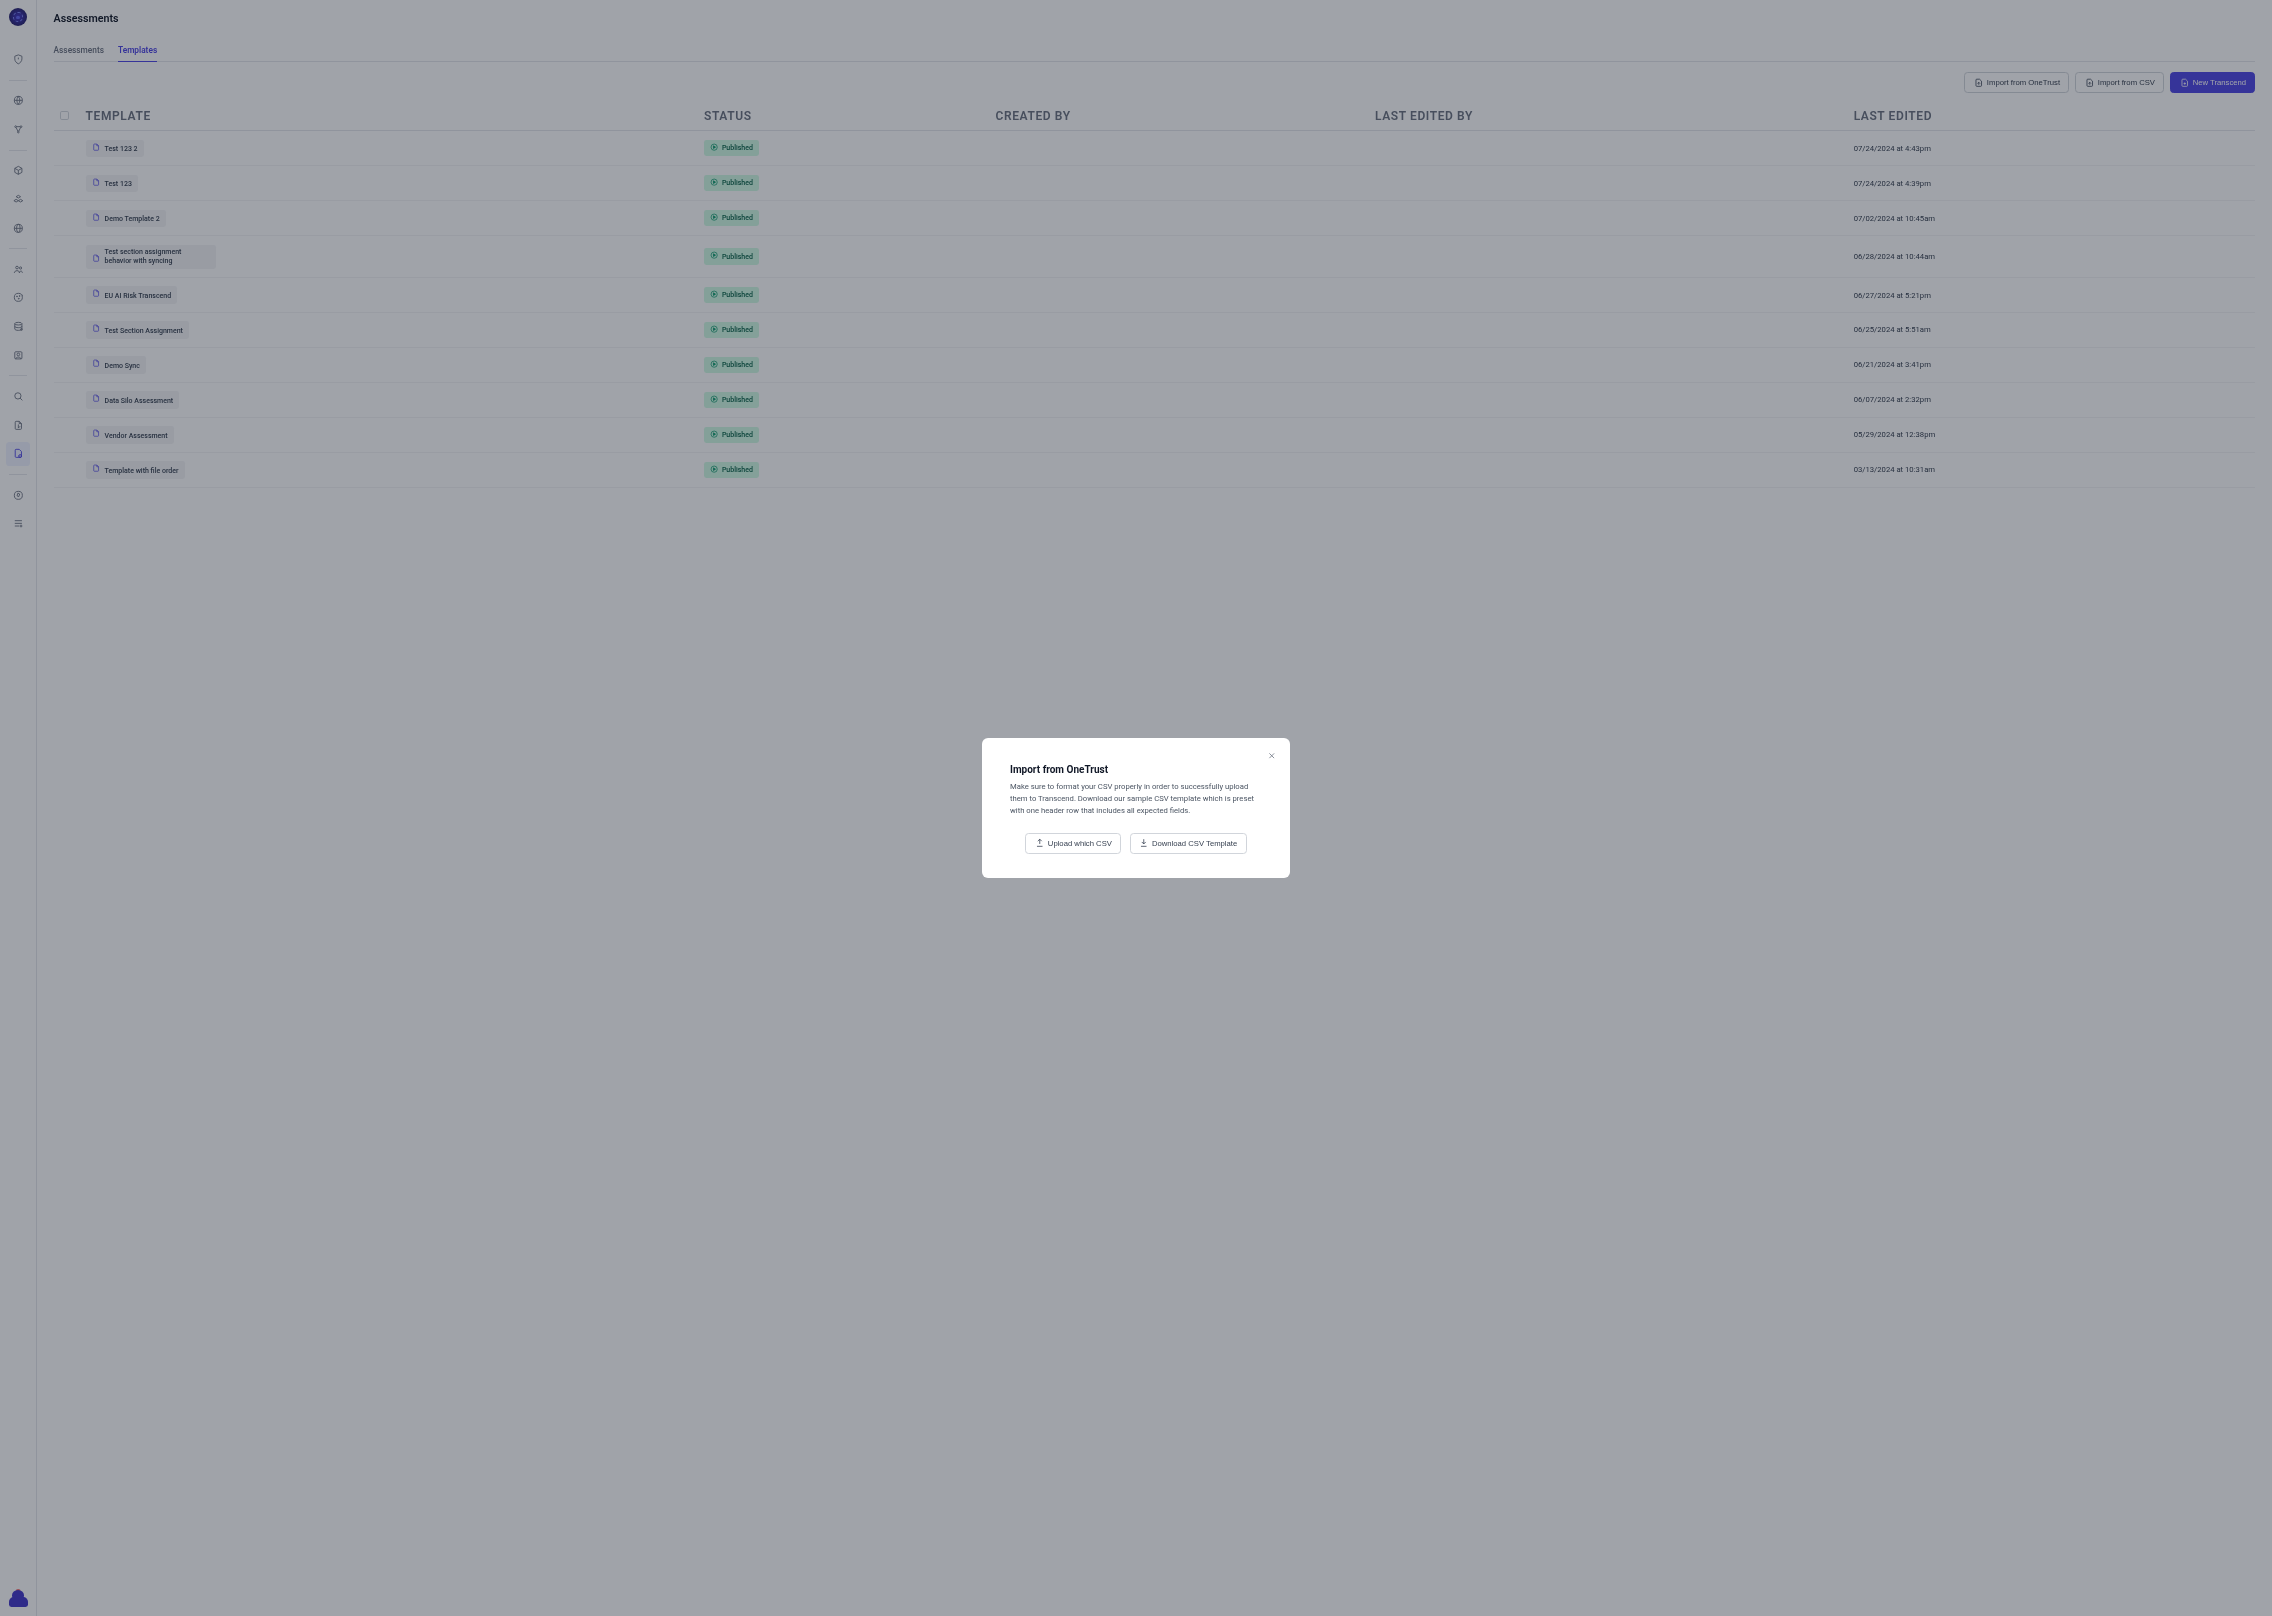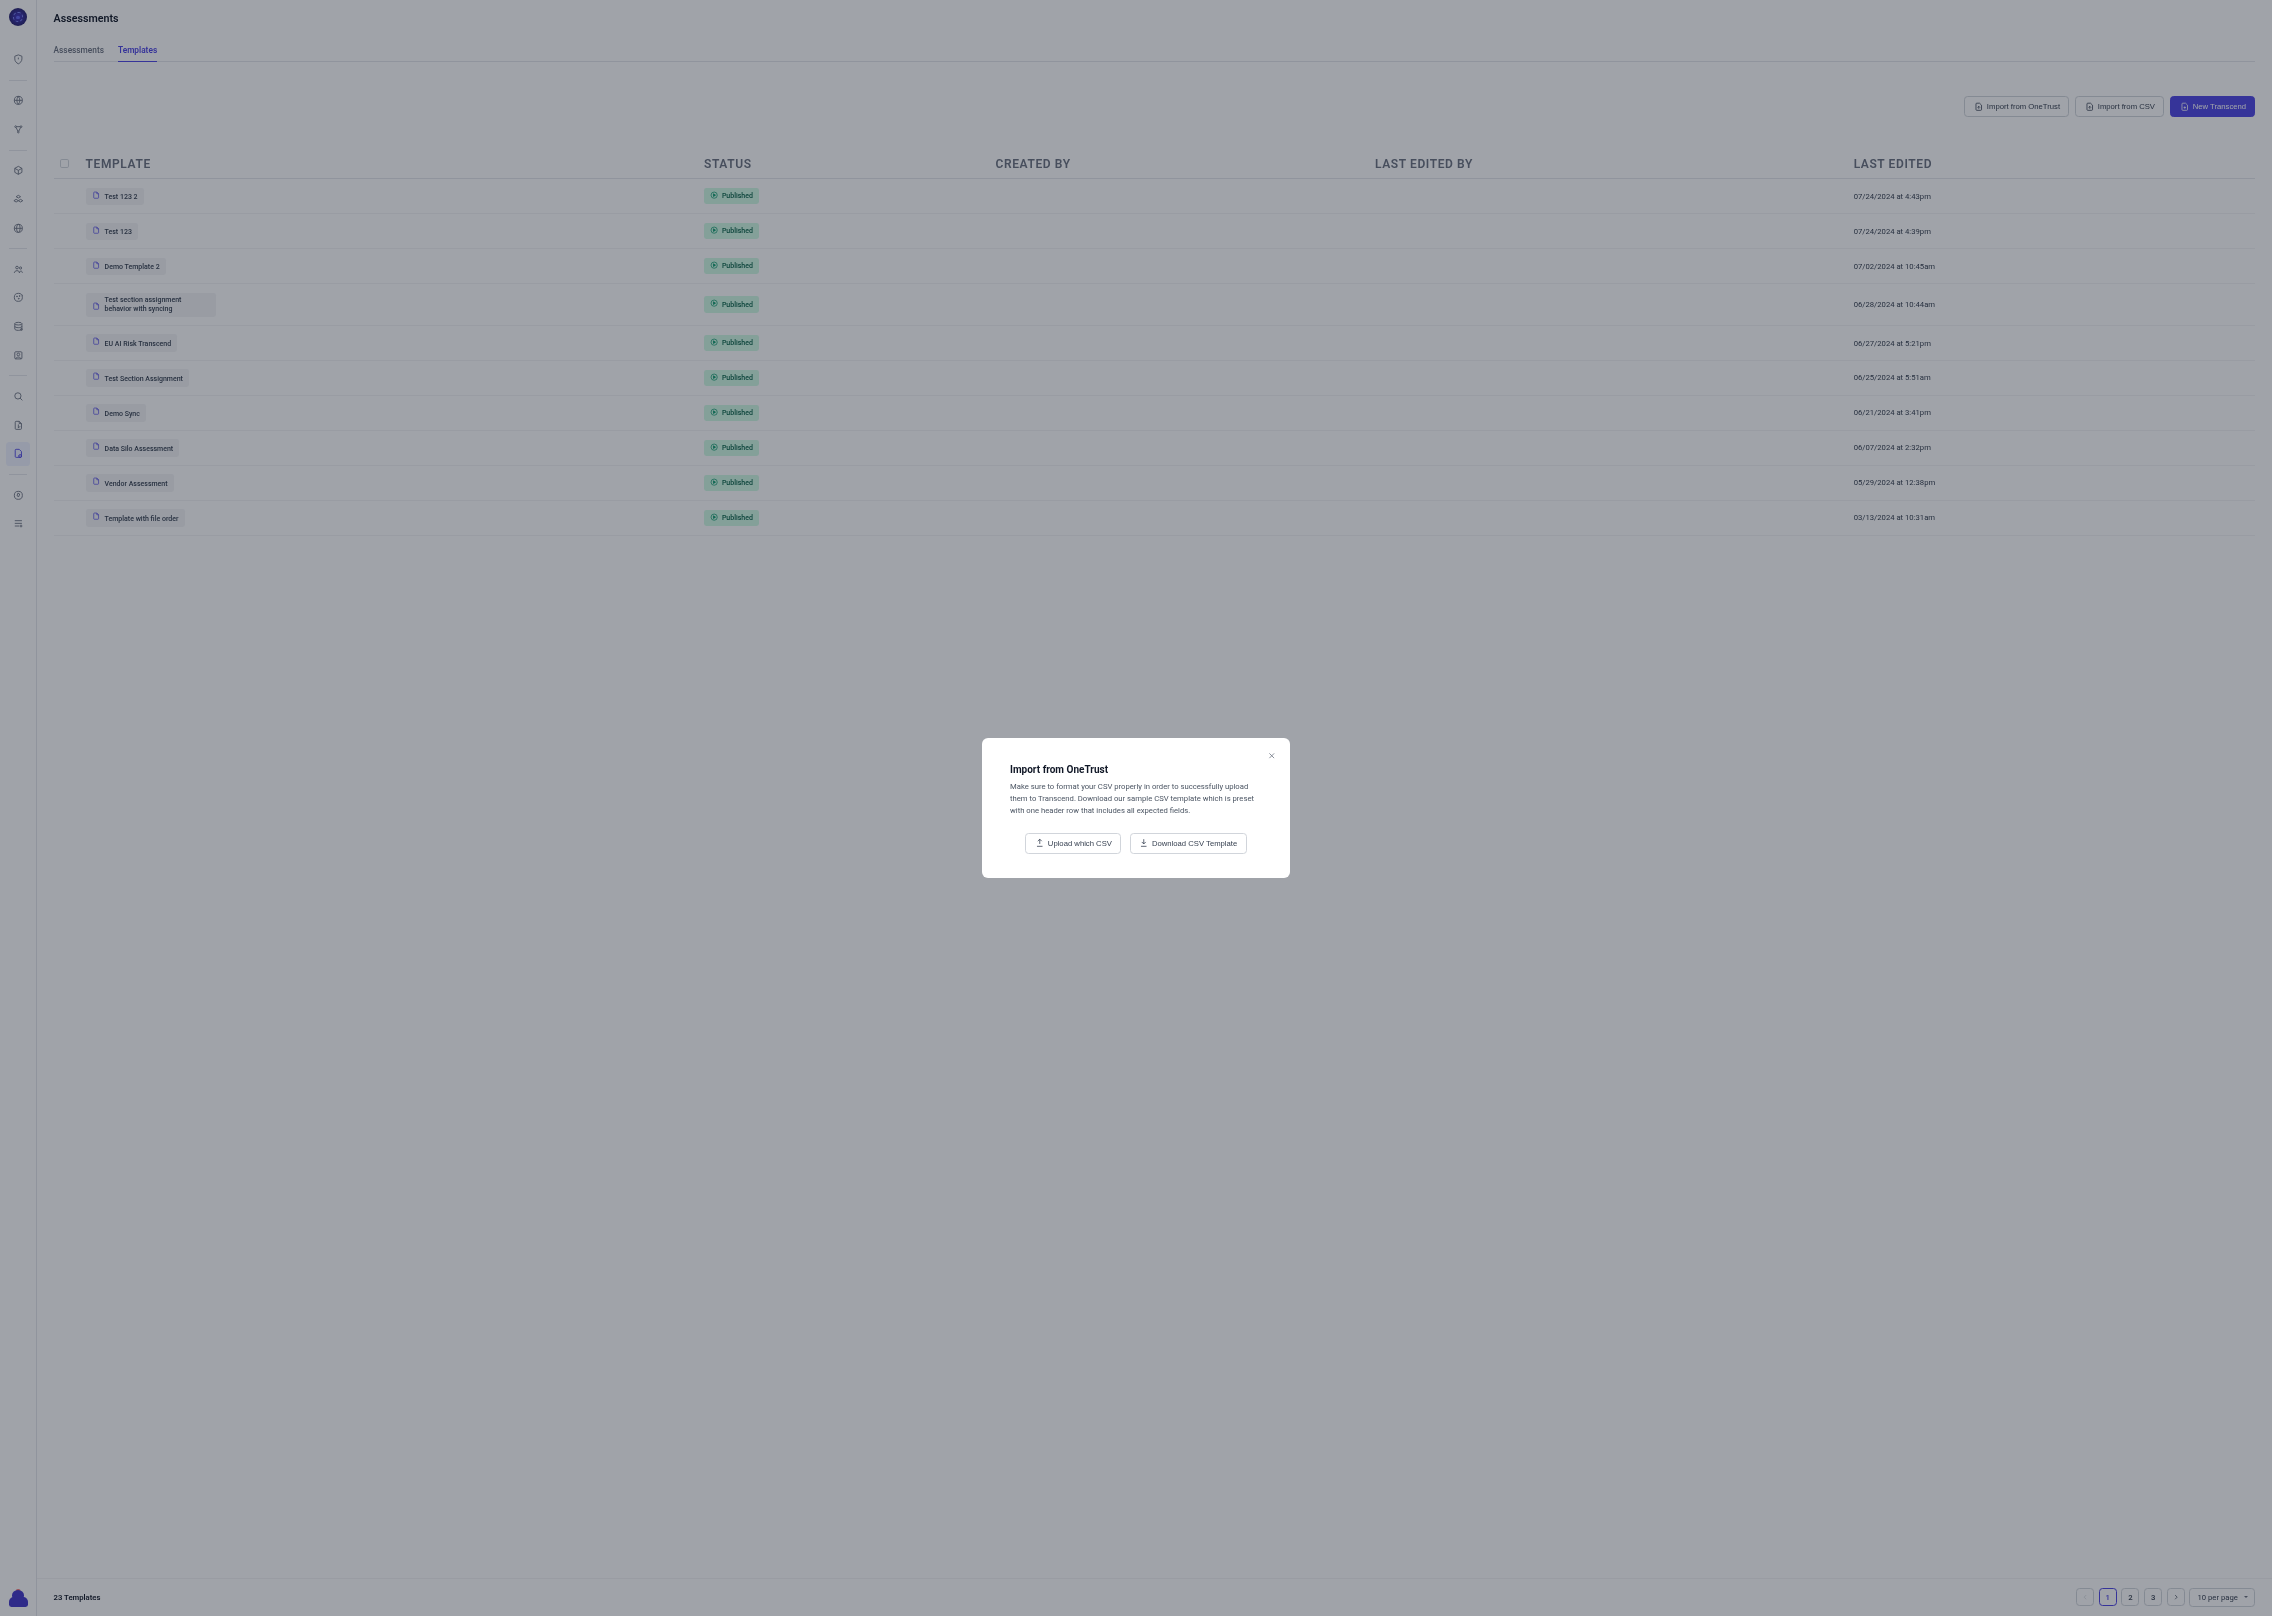--- a/index.html
+++ b/index.html
@@ -81,21 +81,21 @@
     .mascot-light {
       position: absolute;
       top: -1.2px; left: 50%;
       transform: translateX(-50%);
       width: 4.7px; height: 3.6px;
       background: #f87171;
       border-radius: 2.4px 2.4px 0 0;
     }
     
     
-    .main { flex: 1; display: flex; flex-direction: column; background: #ffffff; gap: 24px; }
+    .main { flex: 1; display: flex; flex-direction: column; background: #ffffff; }
     .header { padding: 12px 16.6px 0; }
     .page-title { font-size: 10.7px; font-weight: 600; color: #111827; margin-bottom: 14px; }
     .tabs { display: flex; gap: 14px; border-bottom: 0.6px solid #e5e7eb; }
     .tab {
       padding: 6px 0;
       font-size: 8.3px;
       font-weight: 500;
       color: #6b7280;
       cursor: pointer;
       border-bottom: 1.2px solid transparent;
@@ -615,39 +615,20 @@
                   <span>Published</span>
                 </div></td>
     <td></td>
     <td></td>
     <td>03/13/2024 at 10:31am</td>
   </tr>
           </tbody>
       </table>
     </div>
 
-    <div class="footer">
-      <div class="count">23 Templates</div>
-      <div class="pagination">
-        <div class="page-btn disabled">
-          <svg viewBox="0 0 24 24" fill="none" stroke="currentColor" stroke-width="2">
-              <path d="M15 18l-6-6 6-6"></path>
-            </svg>
-        </div>
-        <div class="page-btn active">1</div>
-        <div class="page-btn">2</div>
-        <div class="page-btn">3</div>
-        <div class="page-btn">
-          <svg viewBox="0 0 24 24" fill="none" stroke="currentColor" stroke-width="2">
-              <path d="M9 18l6-6-6-6"></path>
-            </svg>
-        </div>
-        <div class="per-page">10 per page</div>
-      </div>
-    </div>
   </div>
 
   <div class="overlay">
     <div class="modal">
       <div class="modal-close">
         <svg viewBox="0 0 24 24" fill="none" stroke="currentColor" stroke-width="2">
             <path d="M18 6L6 18M6 6l12 12"></path>
           </svg>
       </div>
       <h2 class="modal-title">Import from OneTrust</h2>

